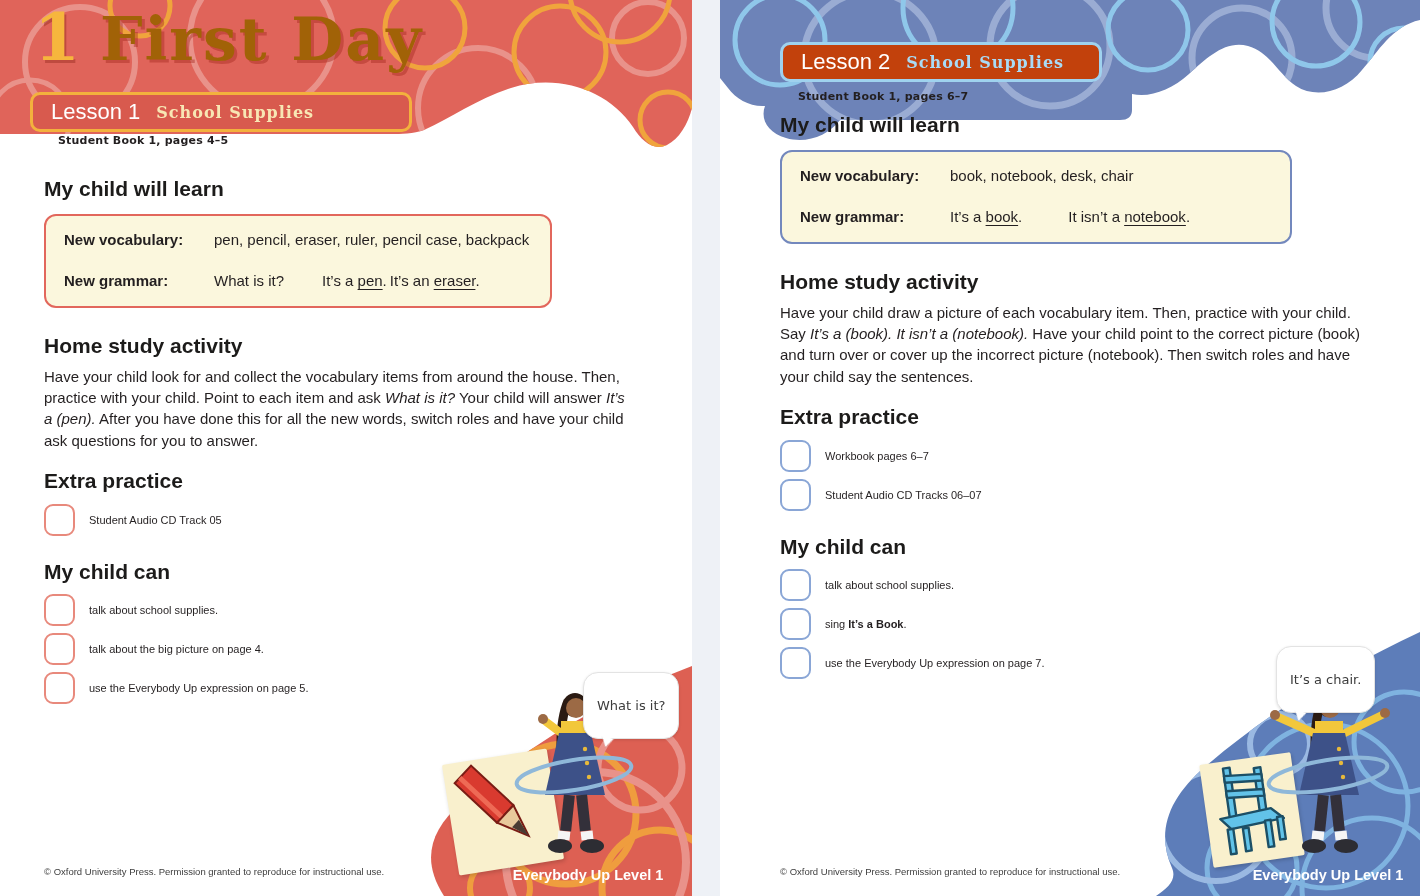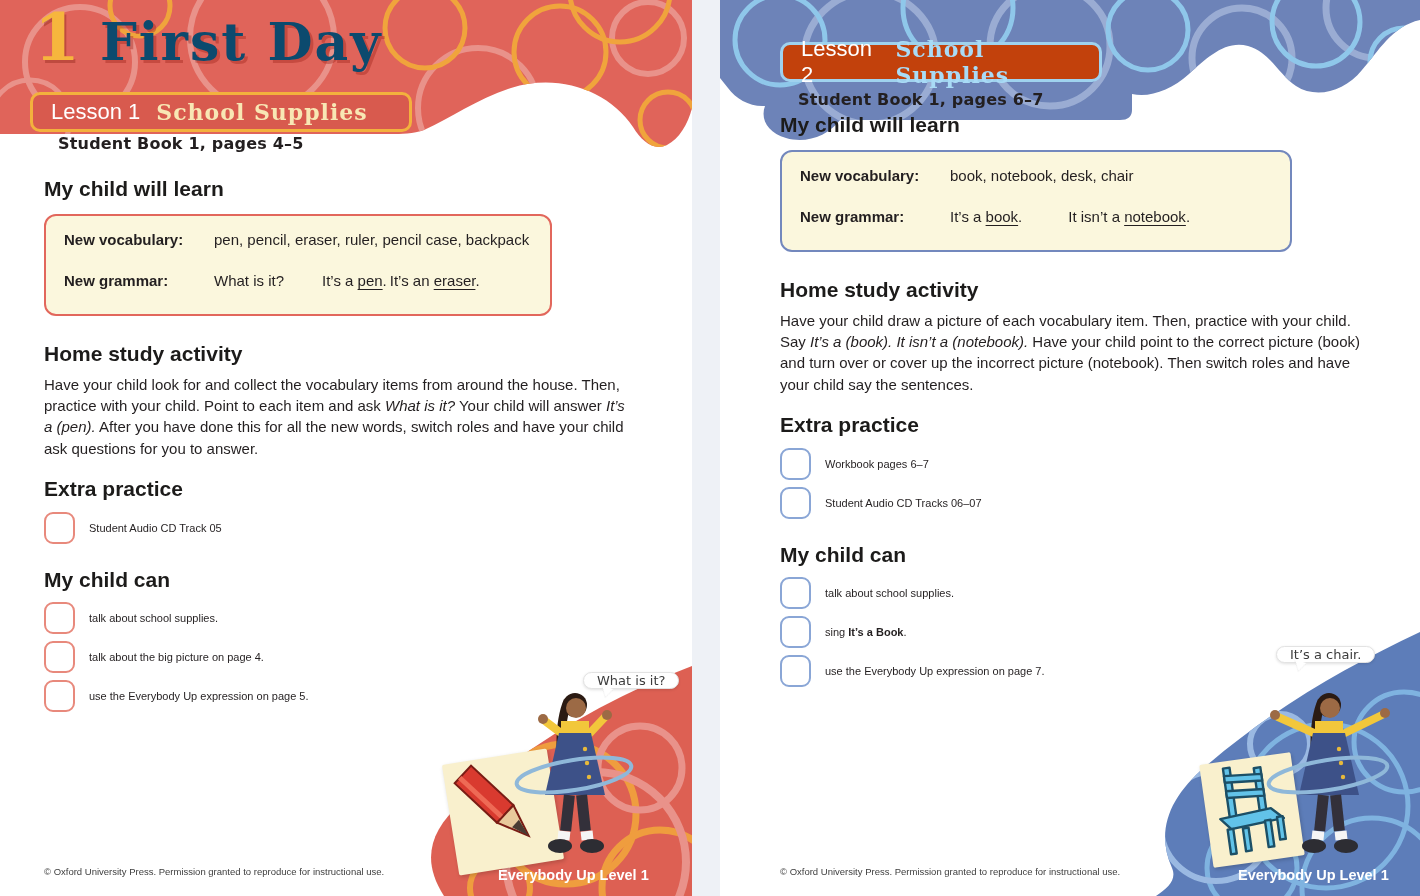--- a/index.html
+++ b/index.html
@@ -19,65 +19,65 @@
   .unit-row {
     position:absolute; top:4px; left:34px; z-index:2;
     display:flex; align-items:baseline; gap:20px;
     font-family:"DejaVu Serif", serif; font-weight:bold;
   }
   .unit-num {
     font-size:66px; color:#f6b63d; line-height:1;
     text-shadow:2px 3px 0 rgba(130,25,15,.35);
   }
   .unit-title {
-    font-size:52px; color:#0c4a6e; line-height:1.15; letter-spacing:2px;
+    font-size:60px; color:#a16207; line-height:1.15; letter-spacing:2px;
     text-shadow:3px 3px 0 rgba(160,35,25,.4);
   }
   .lesson-bar {
     position:absolute; z-index:3; height:40px;
     display:flex; align-items:center; gap:16px; padding:0 18px;
     border-radius:10px;
   }
   .page-left .lesson-bar {
     left:30px; top:92px; width:382px;
     background:#d85a4e; border:3px solid #f3b13d;
   }
   .page-right .lesson-bar {
     left:60px; top:42px; width:322px;
     background:#c2410c; border:3px solid #9fd2ee;
   }
   .lesson-label { font-size:22px; color:#fff; font-weight:400; }
   .lesson-title {
-    font-family:"DejaVu Serif", serif; font-weight:bold; font-size:22px;
+    font-family:"DejaVu Serif", serif; font-weight:bold; font-size:16px;
     letter-spacing:1px;
   }
   .page-left  .lesson-title { color:#f8e7b4; }
   .page-right .lesson-title { color:#a9dbf6; }
   .student-book {
     position:absolute; z-index:3;
-    font-family:"DejaVu Sans", sans-serif; font-weight:bold; font-size:16px;
+    font-family:"DejaVu Sans", sans-serif; font-weight:bold; font-size:11px;
     color:#231f20; letter-spacing:.2px;
   }
   .page-left  .student-book { left:58px; top:134px; }
   .page-right .student-book { left:78px; top:90px; }
 
   
   .content { position:relative; z-index:2; }
   .page-left  .content { padding:176px 56px 0 44px; }
   .page-right .content { padding:112px 58px 0 60px; }
   h2 {
     font-size:21px; font-weight:800; margin:0; line-height:1.25; color:#1c1b1a;
   }
   .h-learn { margin-bottom:12px; }
   .h-home  { margin-bottom:6px; }
   .h-extra { margin-bottom:9px; }
   .h-can   { margin-top:23px; margin-bottom:9px; }
 
   .vocab-box {
-    background:#fbf7dd; border-radius:12px; padding:15px 18px 25px 18px;
+    background:#fbf7dd; border-radius:12px; padding:15px 18px 17px 18px;
     margin-bottom:25px;
   }
   .page-left  .vocab-box { border:2.5px solid #e2675c; width:508px; }
   .page-right .vocab-box { border:2.5px solid #7388bd; width:512px; }
   .vocab-row { display:flex; font-size:15px; }
   .vocab-row + .vocab-row { margin-top:24px; }
   .vocab-label { font-weight:bold; width:150px; flex:0 0 150px; }
   .grammar-q { width:108px; flex:0 0 108px; }
   .grammar-answers { display:flex; gap:3px; }
   .grammar-pair { display:flex; gap:46px; }
@@ -103,34 +103,34 @@
   }
   .page-left  .vocab-card { left:450px; top:756px; width:106px; height:112px; transform:rotate(-9deg); }
   .page-right .vocab-card { left:486px; top:758px; width:92px; height:104px; transform:rotate(-8deg); }
   .girl { position:absolute; z-index:3; }
   .page-left  .girl { left:512px; top:683px; }
   .page-right .girl { left:536px; top:683px; }
   .speech-bubble {
     position:absolute; z-index:4; background:#fff;
     border:1px solid #e3e3e3; border-radius:15px;
     box-shadow:0 1px 3px rgba(0,0,0,.12);
-    padding:0 13px; font-family:"DejaVu Sans", sans-serif;
+    padding:25px 13px; font-family:"DejaVu Sans", sans-serif;
     font-size:13px; color:#3c3c3c; white-space:nowrap;
   }
   .page-left  .speech-bubble { left:583px; top:672px; }
   .page-right .speech-bubble { left:556px; top:646px; }
   .speech-bubble::after {
     content:""; position:absolute; left:16px; bottom:-9px;
     border-style:solid; border-width:10px 5px 0 7px;
     border-color:#fff transparent transparent transparent;
     filter:drop-shadow(0 1px 0 rgba(0,0,0,.08));
     transform:rotate(18deg);
   }
   .brand {
-    position:absolute; z-index:4; bottom:13px; width:180px; text-align:left;
+    position:absolute; z-index:4; bottom:13px; width:180px; text-align:center;
     font-size:14.5px; font-weight:bold; color:#ffffff;
   }
   .page-left  .brand { left:498px; }
   .page-right .brand { left:518px; }
   .footer {
     position:absolute; z-index:5; bottom:19px;
     font-size:9.5px; color:#3d3d3d;
   }
   .page-left  .footer { left:44px; }
   .page-right .footer { left:60px; }

